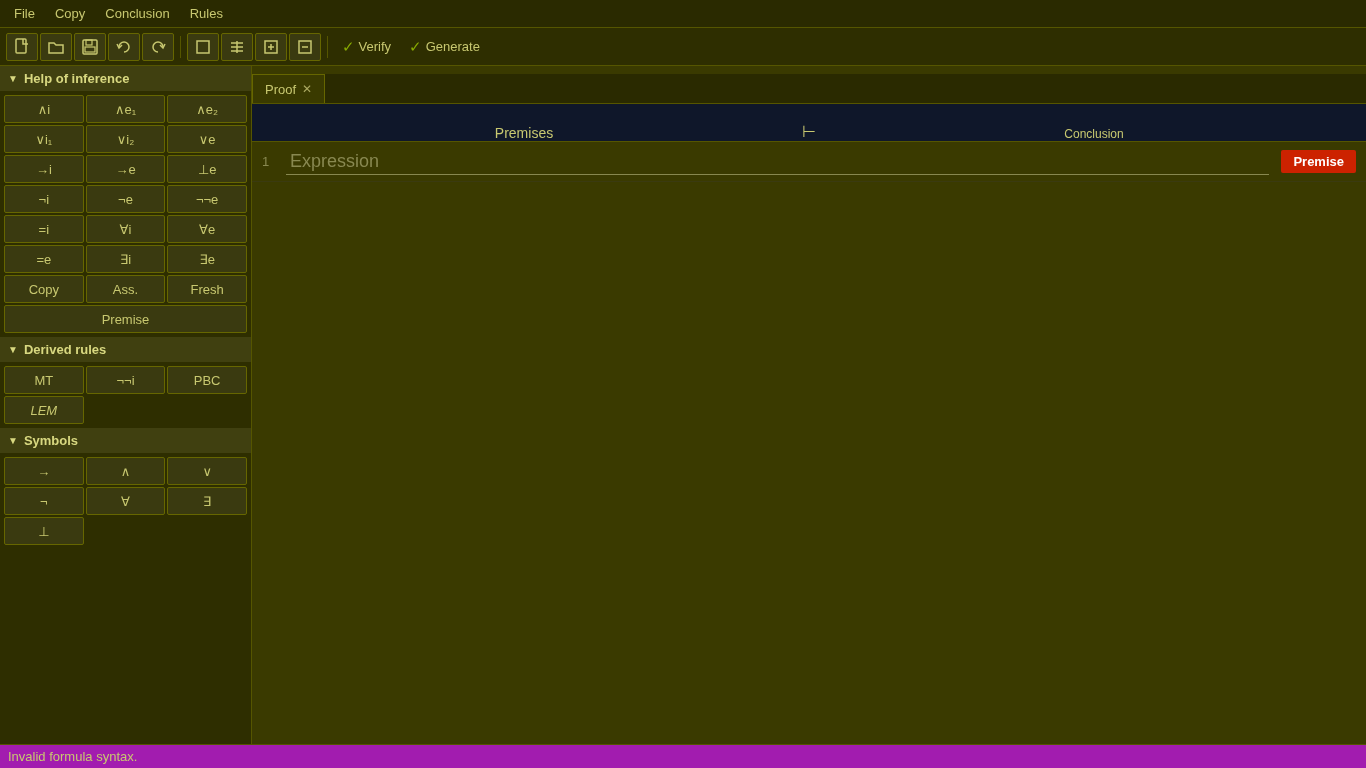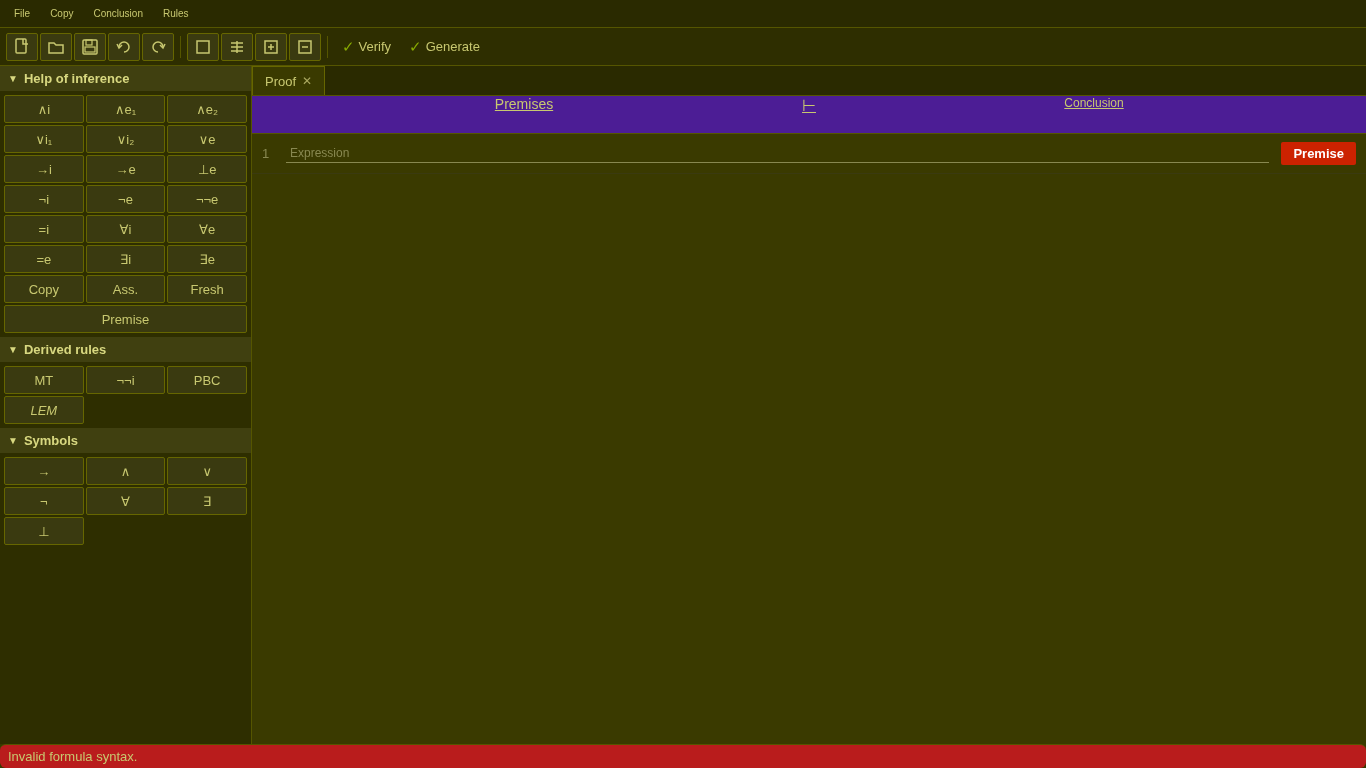--- a/index.html
+++ b/index.html
@@ -21,21 +21,21 @@
       display: flex;
       align-items: center;
       height: 28px;
       padding: 0 4px;
       border-bottom: 1px solid #555500;
     }
     .menu-item {
       color: #c8c870;
       padding: 4px 10px;
       cursor: pointer;
-      font-size: 10px;
+      font-size: 13px;
     }
 
     
     #toolbar {
       background: #2e2e00;
       display: flex;
       align-items: center;
       height: 38px;
       padding: 0 6px;
       gap: 2px;
@@ -131,20 +131,21 @@
       flex-direction: column;
       background: #3a3a00;
     }
 
     
     #tabs-bar {
       background: #2a2a00;
       display: flex;
       height: 30px;
       border-bottom: 1px solid #555500;
+      margin-top: 8px;
     }
     .tab {
       background: #4a4a10;
       border: 1px solid #666600;
       border-bottom: none;
       color: #c8c870;
       padding: 4px 12px;
       cursor: pointer;
       display: flex;
       align-items: center;
@@ -162,26 +163,25 @@
     
     #proof-area {
       flex: 1;
       padding: 0;
       overflow-y: auto;
     }
 
     
     .proof-header {
       display: flex;
-      align-items: flex-start;
+      align-items: flex-end;
       height: 38px;
       border-bottom: 1px solid #555500;
-      background: #4c1d95;
+      background: #0f172a;
       padding: 0 10px;
-      text-decoration: underline;
     }
     .proof-header-premises {
       flex: 1;
       text-align: center;
       color: #c8c870;
       font-size: 14px;
     }
     .proof-header-turnstile {
       color: #c8c870;
       font-size: 16px;
@@ -206,48 +206,47 @@
       color: #888850;
       width: 24px;
       font-size: 13px;
     }
     .proof-row-input {
       flex: 1;
       background: transparent;
       border: none;
       border-bottom: 1px solid #888850;
       color: #c8c870;
-      font-size: 12px;
+      font-size: 18px;
       padding: 2px 4px;
       outline: none;
     }
     .proof-row-input::placeholder { color: #888850; }
     .proof-row-justify {
       background: #cc2200;
       border: none;
       color: #fff;
       padding: 4px 12px;
       margin-left: 12px;
       border-radius: 2px;
       font-size: 13px;
       cursor: pointer;
       font-weight: bold;
     }
 
     
     #statusbar {
-      background: #b91c1c;
+      background: #a21caf;
       border-top: 1px solid #555500;
       height: 24px;
       display: flex;
       align-items: center;
       padding: 0 8px;
       color: #c8c870;
       font-size: 13px;
-      border-radius: 6px;
     }
   </style>
 </head>
 <body>
 
 <div id="menubar">
   <span class="menu-item">File</span>
   <span class="menu-item">Copy</span>
   <span class="menu-item">Conclusion</span>
   <span class="menu-item">Rules</span>

